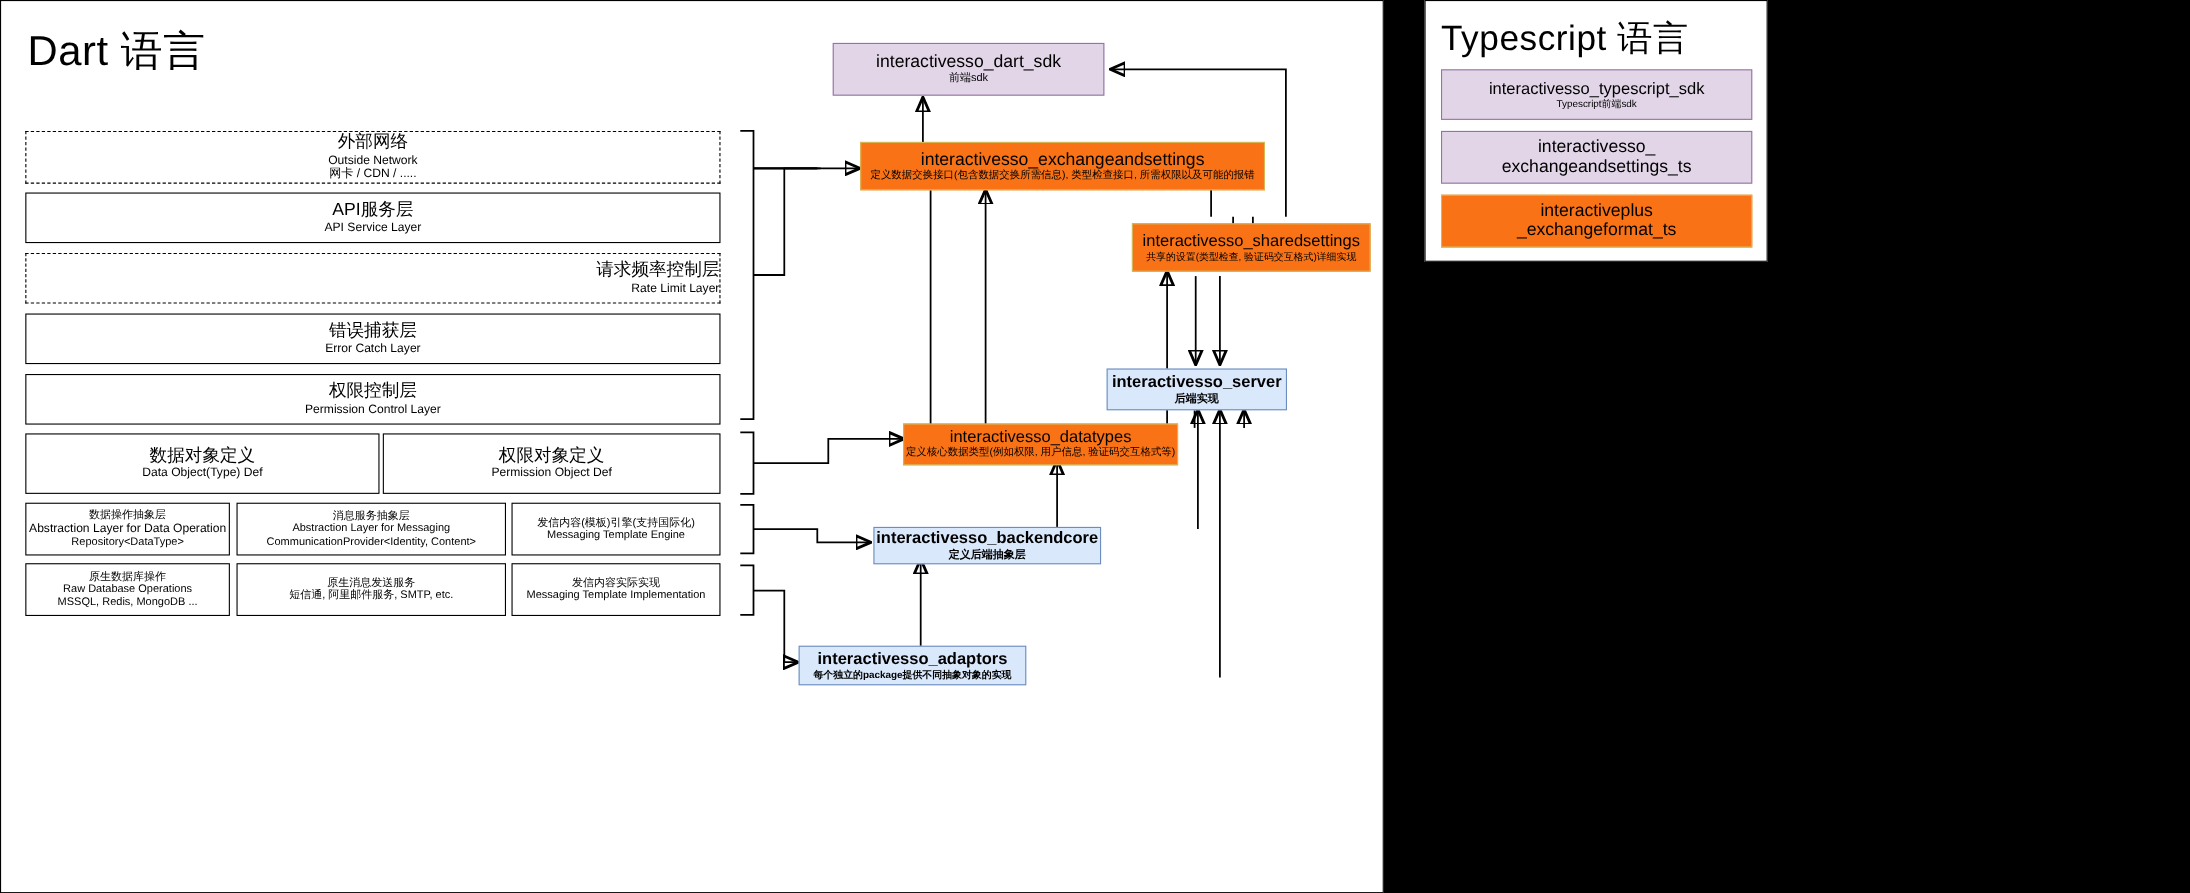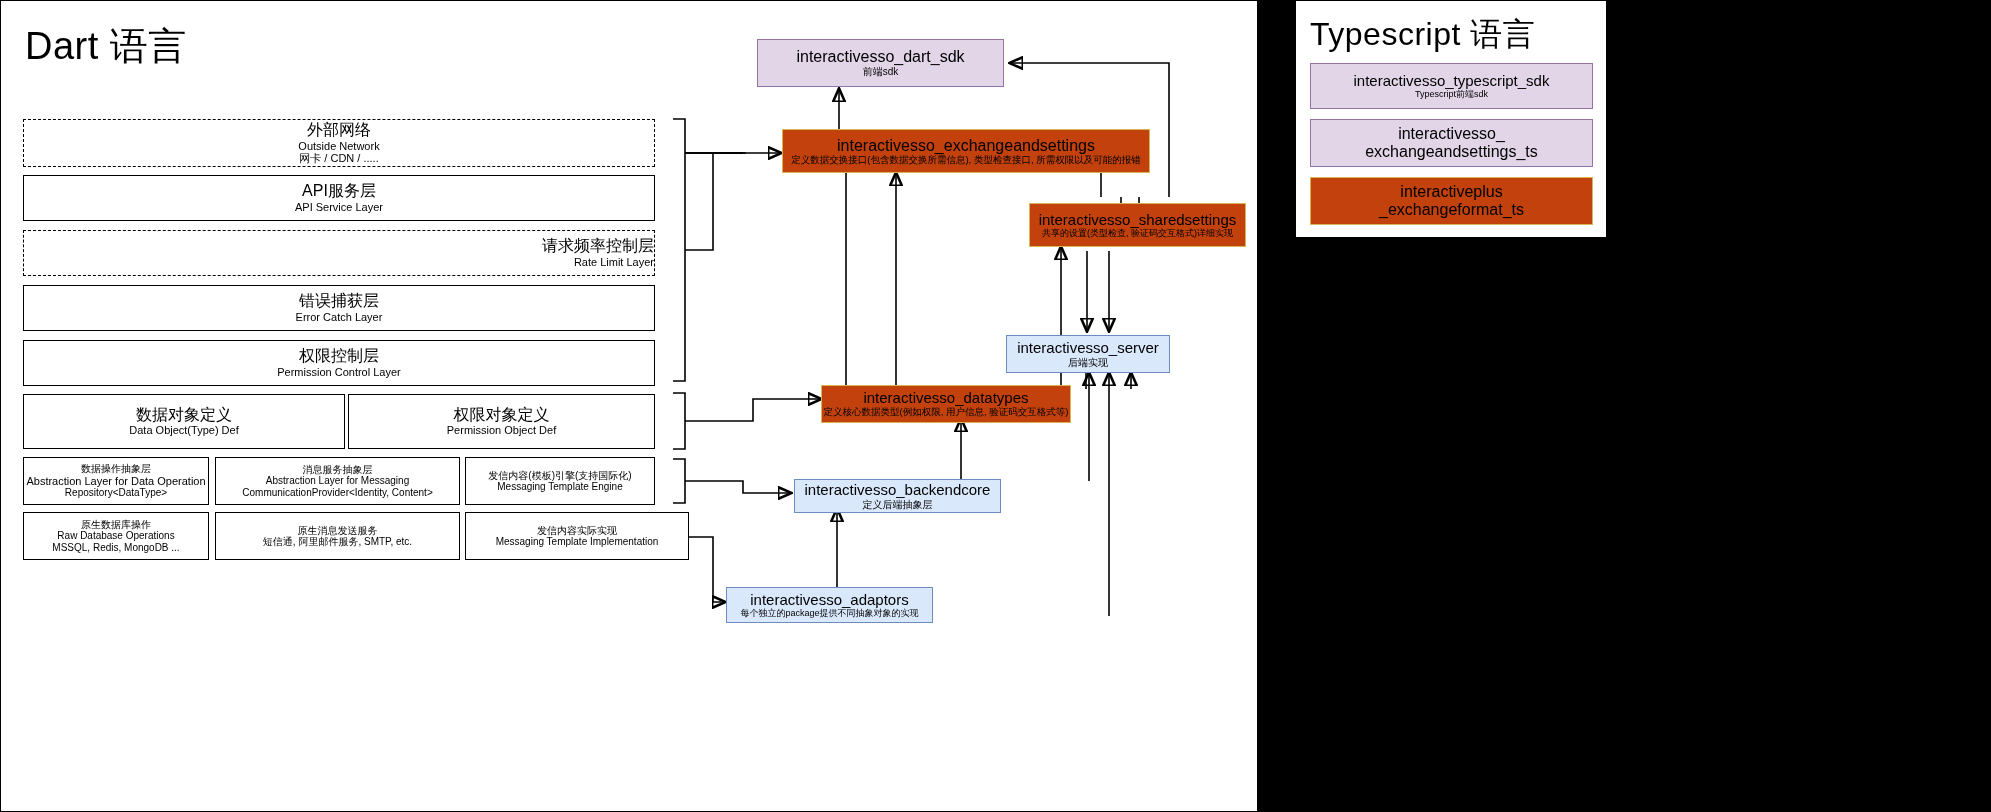--- a/index.html
+++ b/index.html
@@ -24,22 +24,22 @@
 
   .solid{border:1px solid #000;background:#fff;}
   .dashed{border:1px dashed #000;background:#fff;}
 
   
   .node{position:absolute;box-sizing:border-box;display:flex;flex-direction:column;
         align-items:center;justify-content:center;text-align:center;line-height:1.12;}
   .node .nt{font-size:16px;color:#000;white-space:nowrap;}
   .node .ns{font-size:10px;color:#000;white-space:nowrap;}
   .purple{background:#e1d5e7;border:1px solid #9673a6;}
-  .yellow{background:#c2410c;border:1px solid #d6b656;}
-  .blue{background:#dae8fc;border:1px solid #6c8ebf;}
+  .yellow{background:#f97316;border:1px solid #d6b656;}
+  .blue{background:#dae8fc;border:1px solid #6c8ebf;font-weight:bold;}
 
   .node.wrap .nt{white-space:normal;}
 
   svg.wires{position:absolute;left:0;top:0;width:1258px;height:812px;pointer-events:none;}
   svg.wires path,svg.wires line{fill:none;stroke:#000;stroke-width:1.6;}
 </style>
 </head>
 <body>
 
 <div class="stage">
@@ -152,21 +152,21 @@
 
     <div class="box solid" style="left:22px;top:511px;width:186px;height:48px;">
       <div class="t1" style="font-size:10px;">原生数据库操作</div>
       <div class="t2" style="font-size:10px;">Raw Database Operations</div>
       <div class="t3" style="font-size:10px;">MSSQL, Redis, MongoDB ...</div>
     </div>
     <div class="box solid" style="left:214px;top:511px;width:245px;height:48px;">
       <div class="t1" style="font-size:10px;">原生消息发送服务</div>
       <div class="t2" style="font-size:10px;">短信通, 阿里邮件服务, SMTP, etc.</div>
     </div>
-    <div class="box solid" style="left:464px;top:511px;width:224px;height:48px;">
+    <div class="box solid" style="left:464px;top:511px;width:190px;height:48px;">
       <div class="t1" style="font-size:10px;">发信内容实际实现</div>
       <div class="t2" style="font-size:10px;">Messaging Template Implementation</div>
     </div>
 
     <div class="node purple" style="left:756px;top:38px;width:247px;height:48px;">
       <div class="nt">interactivesso_dart_sdk</div>
       <div class="ns">前端sdk</div>
     </div>
 
     <div class="node yellow" style="left:781px;top:128px;width:368px;height:44px;">

